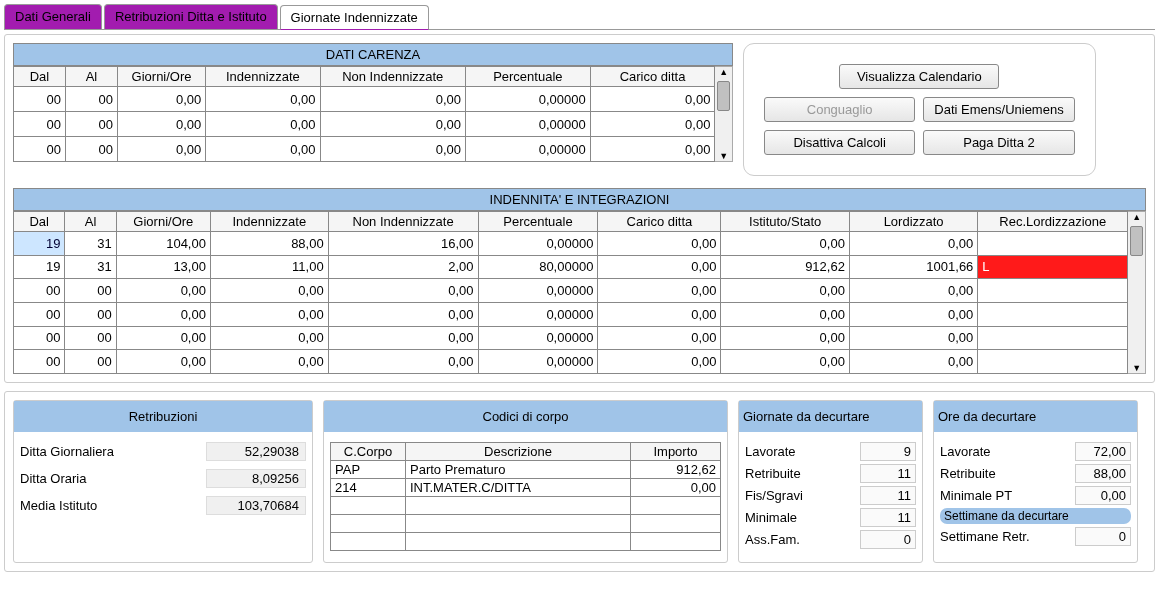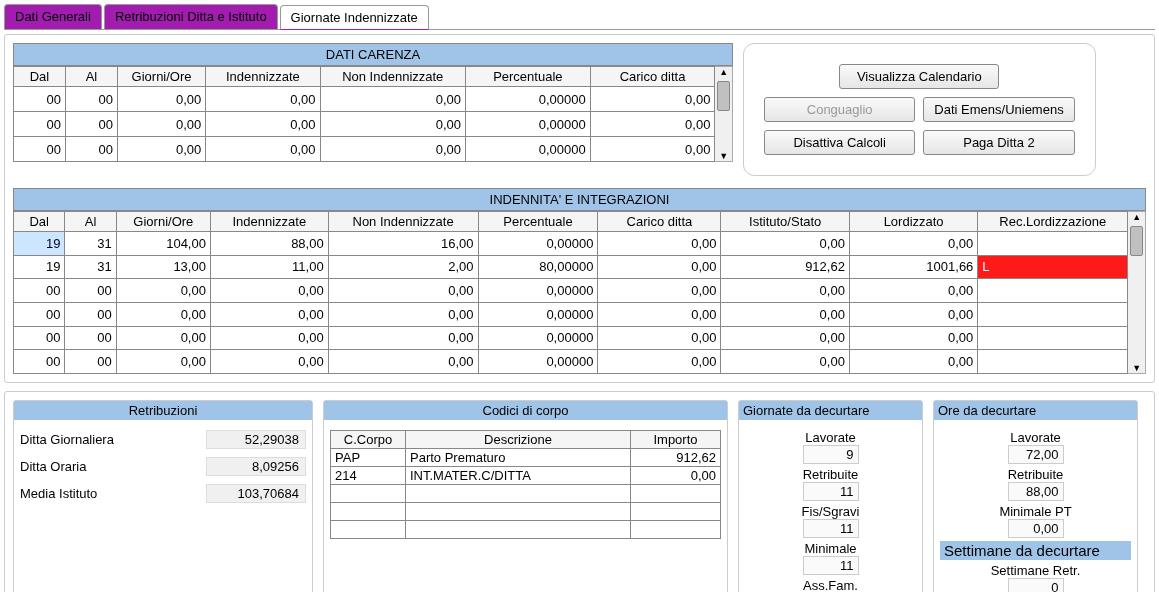--- a/index.html
+++ b/index.html
@@ -19,27 +19,27 @@
 .grid td.sel { background: #cde6ff; color: #003; }
 .grid td.red { background: #ff1a1a; color: #fff; text-align: left; }
 .sb-v { width: 18px; background: #f0f0f0; border: 1px solid #aaa; border-left: none; position: relative; }
 .sb-v::before { content: '▲'; position: absolute; top: 0; left: 0; right: 0; text-align: center; font-size: 9px; }
 .sb-v::after { content: '▼'; position: absolute; bottom: 0; left: 0; right: 0; text-align: center; font-size: 9px; }
 .sb-thumb { position: absolute; left: 2px; right: 2px; background: #c0c0c0; border: 1px solid #888; border-radius: 2px; }
 .btns { border: 1px solid #ccc; border-radius: 11px; padding: 20px; display: grid; grid-template-columns: 1fr 1fr; gap: 8px; align-self: flex-start; }
 .btn { background: linear-gradient(#fafafa,#e6e6e6); border: 1px solid #888; border-radius: 3px; padding: 4px 10px; text-align: center; cursor: pointer; min-width: 150px; }
 .btn.dis { color: #999; }
 .box { border: 1px solid #ccc; border-radius: 3px; padding: 4px 6px 10px 6px; }
-.box-hdr { background: #a0c4e8; text-align: center; padding: 2px 0; margin: -4px -6px 10px -6px; }
+.box-hdr { background: #a0c4e8; text-align: center; padding: 8px 0; margin: -4px -6px 10px -6px; }
 .kv { display: flex; align-items: center; margin: 8px 0; }
 .kv .lbl { flex: 1; }
 .kv .val { width: 100px; text-align: right; background: #f0f0f0; padding: 1px 6px; border: 1px solid #ddd; }
 .val2 { width: 56px; text-align: right; background: #fafafa; border: 1px solid #ccc; padding: 1px 4px; }
-.subhdr { background: #a0c4e8; padding: 1px 4px; margin: 2px 0; font-size: 15px; }
-.sml .kv { margin: 3px 0; flex-direction: column; }
+.subhdr { background: #a0c4e8; padding: 1px 4px; margin: 2px 0; font-size: 12px; border-radius: 7px; }
+.sml .kv { margin: 3px 0; }
 .corpo { border-collapse: collapse; width: 100%; }
 .corpo th, .corpo td { border: 1px solid #888; padding: 1px 4px; }
 .corpo th { background: #f5f5f5; font-weight: normal; text-align: center; }
 .corpo td.r { text-align: right; }
 .bottom { display: flex; gap: 10px; }
 </style>
 </head>
 <body>
 
 <div class="tabs">

